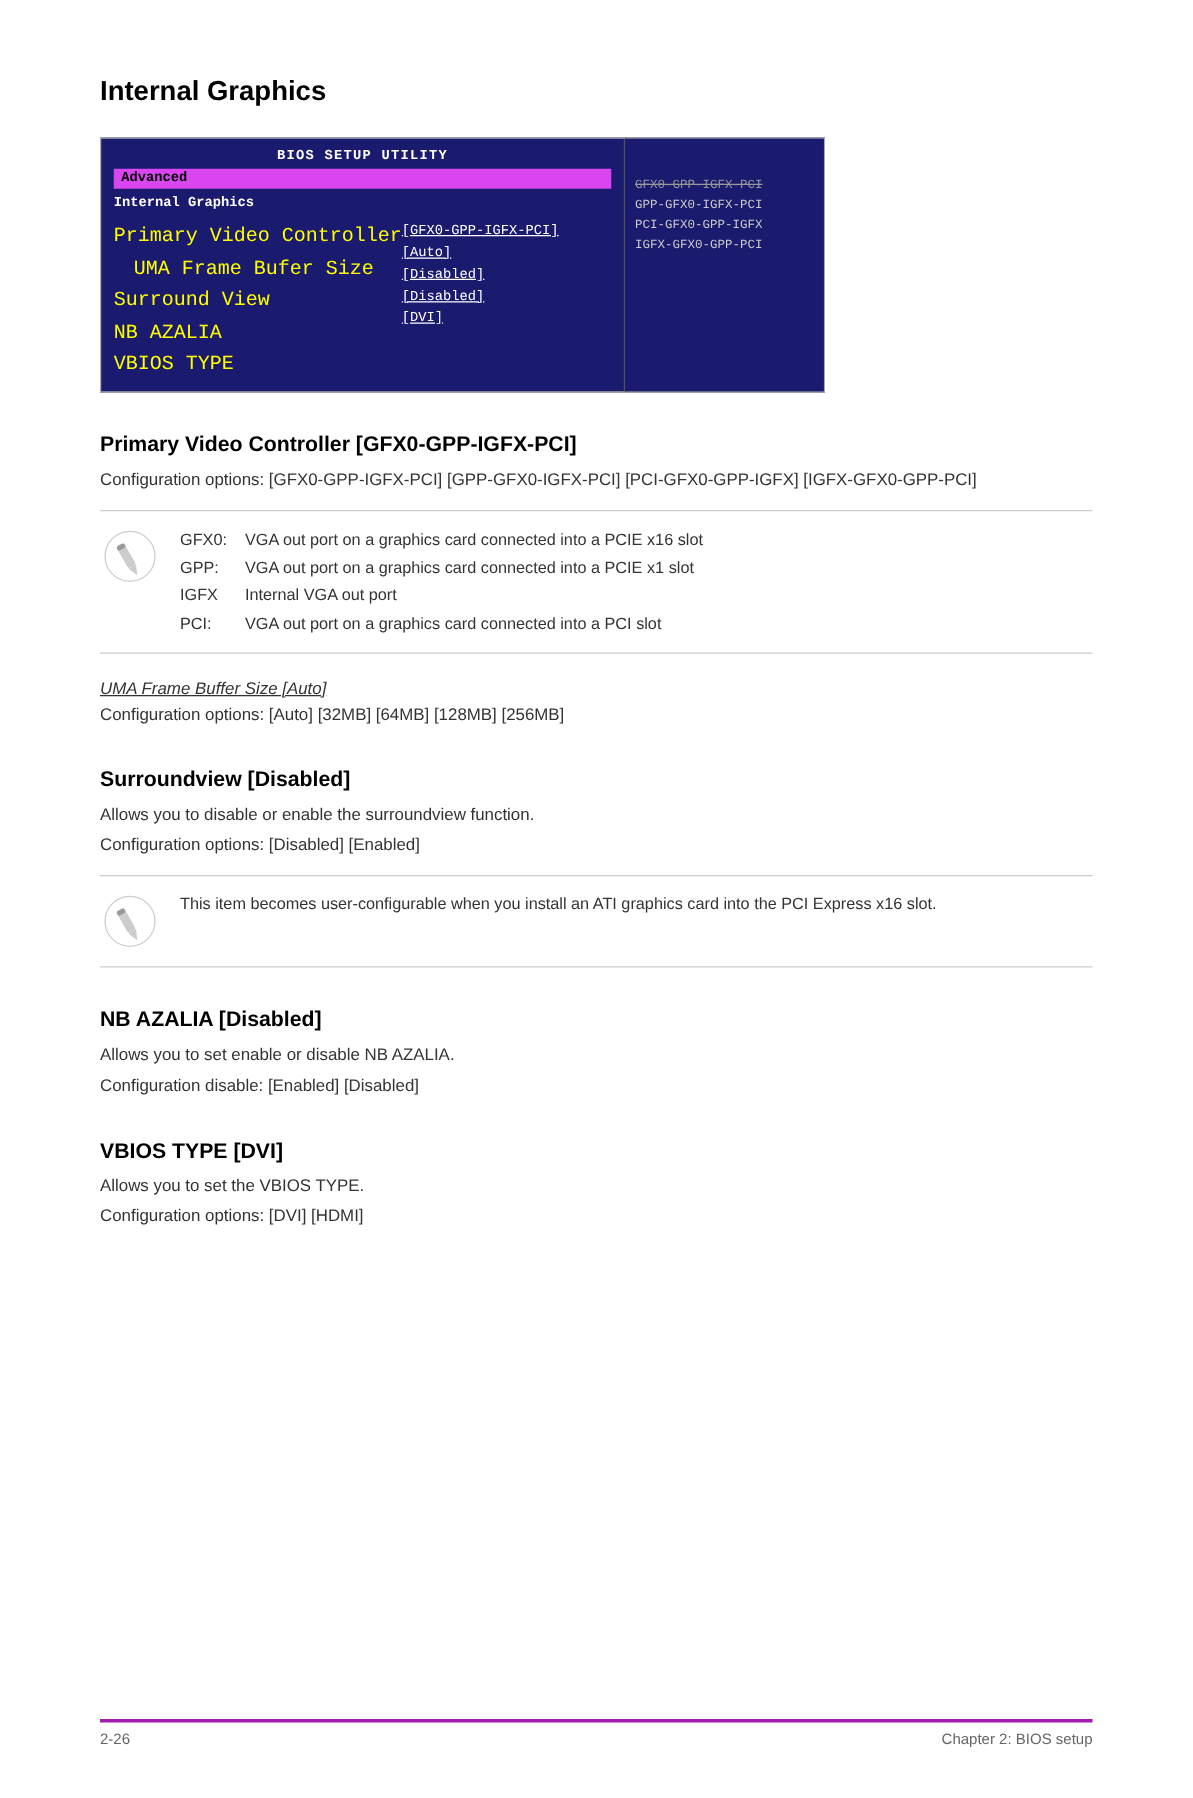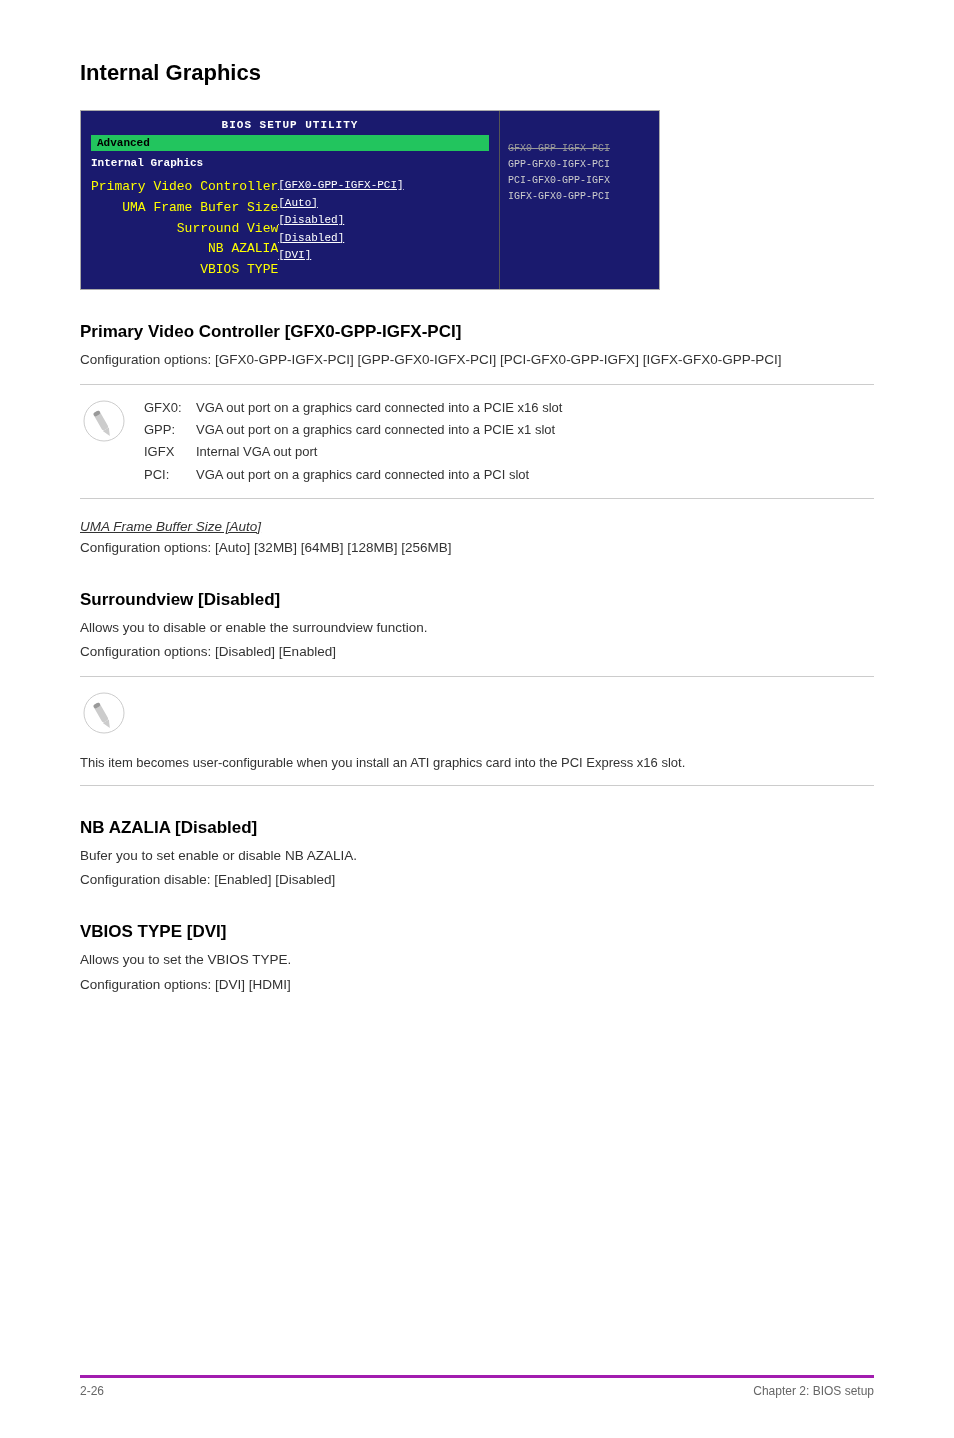--- a/index.html
+++ b/index.html
@@ -42,21 +42,21 @@
     .bios-title-bar {
       text-align: center;
       color: #fff;
       font-weight: bold;
       letter-spacing: 1px;
       margin-bottom: 4px;
       font-size: 11px;
     }
 
     .bios-menu-bar {
-      background: #22c55e;
+      background: #d946ef;
       color: #000;
       padding: 2px 6px;
       margin-bottom: 6px;
       font-weight: bold;
       font-size: 11px;
     }
 
     .bios-section-title {
       color: #fff;
       font-weight: bold;
@@ -73,23 +73,22 @@
       min-width: 170px;
     }
 
     .bios-values {
       min-width: 120px;
       text-decoration: underline;
     }
 
     .bios-label-item {
       color: #ff0;
-      font-size: 13px;
+      font-size: 16px;
       line-height: 1.6;
-      text-align: right;
     }
 
     .bios-label-item.indent {
       padding-left: 16px;
     }
 
     .bios-value-item {
       color: #fff;
       font-size: 11px;
       line-height: 1.6;
@@ -131,21 +130,20 @@
 
     
     .note-box {
       display: flex;
       align-items: flex-start;
       border-top: 1px solid #ccc;
       border-bottom: 1px solid #ccc;
       padding: 12px 0;
       margin-bottom: 20px;
       gap: 16px;
-      flex-direction: column;
     }
 
     .note-icon {
       width: 48px;
       height: 48px;
       flex-shrink: 0;
       display: flex;
       align-items: center;
       justify-content: center;
     }
@@ -311,21 +309,21 @@
         <rect x="16" y="10" width="7" height="20" rx="2" fill="#ccc"></rect>
         <polygon points="16,30 23,30 19.5,38" fill="#ccc"></polygon>
         <rect x="16" y="10" width="7" height="4" rx="2" fill="#999"></rect>
       </g>
     </svg>
   </div>
   <p class="note-text">This item becomes user-configurable when you install an ATI graphics card into the PCI Express x16 slot.</p>
 </div>
 
 <h2 class="section-heading">NB AZALIA [Disabled]</h2>
-<p class="section-text">Bufer you to set enable or disable NB AZALIA.</p>
+<p class="section-text">Allows you to set enable or disable NB AZALIA.</p>
 <p class="section-text" style="margin-top:-10px">Configuration disable: [Enabled] [Disabled]</p>
 
 <h2 class="section-heading">VBIOS TYPE [DVI]</h2>
 <p class="section-text">Allows you to set the VBIOS TYPE.</p>
 <p class="section-text" style="margin-top:-10px">Configuration options: [DVI] [HDMI]</p>
 
 <div class="footer">
   <span>2-26</span>
   <span>Chapter 2: BIOS setup</span>
 </div>

